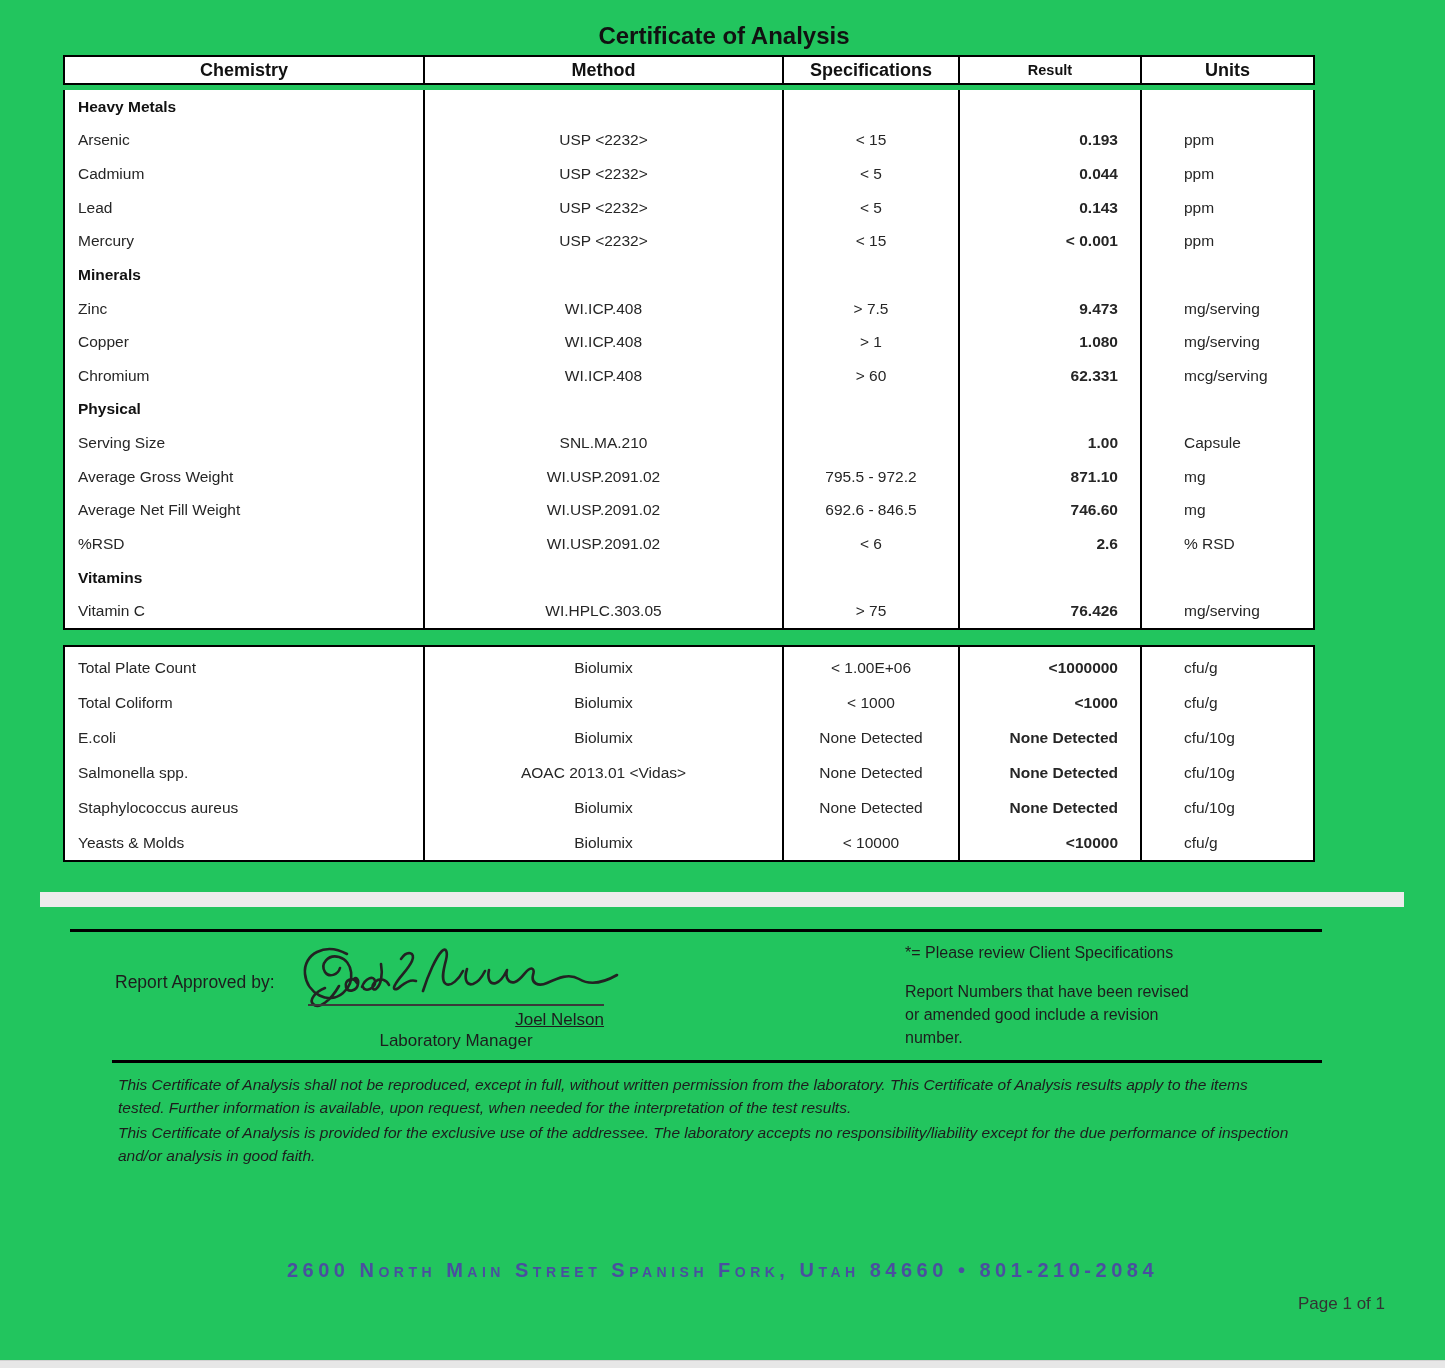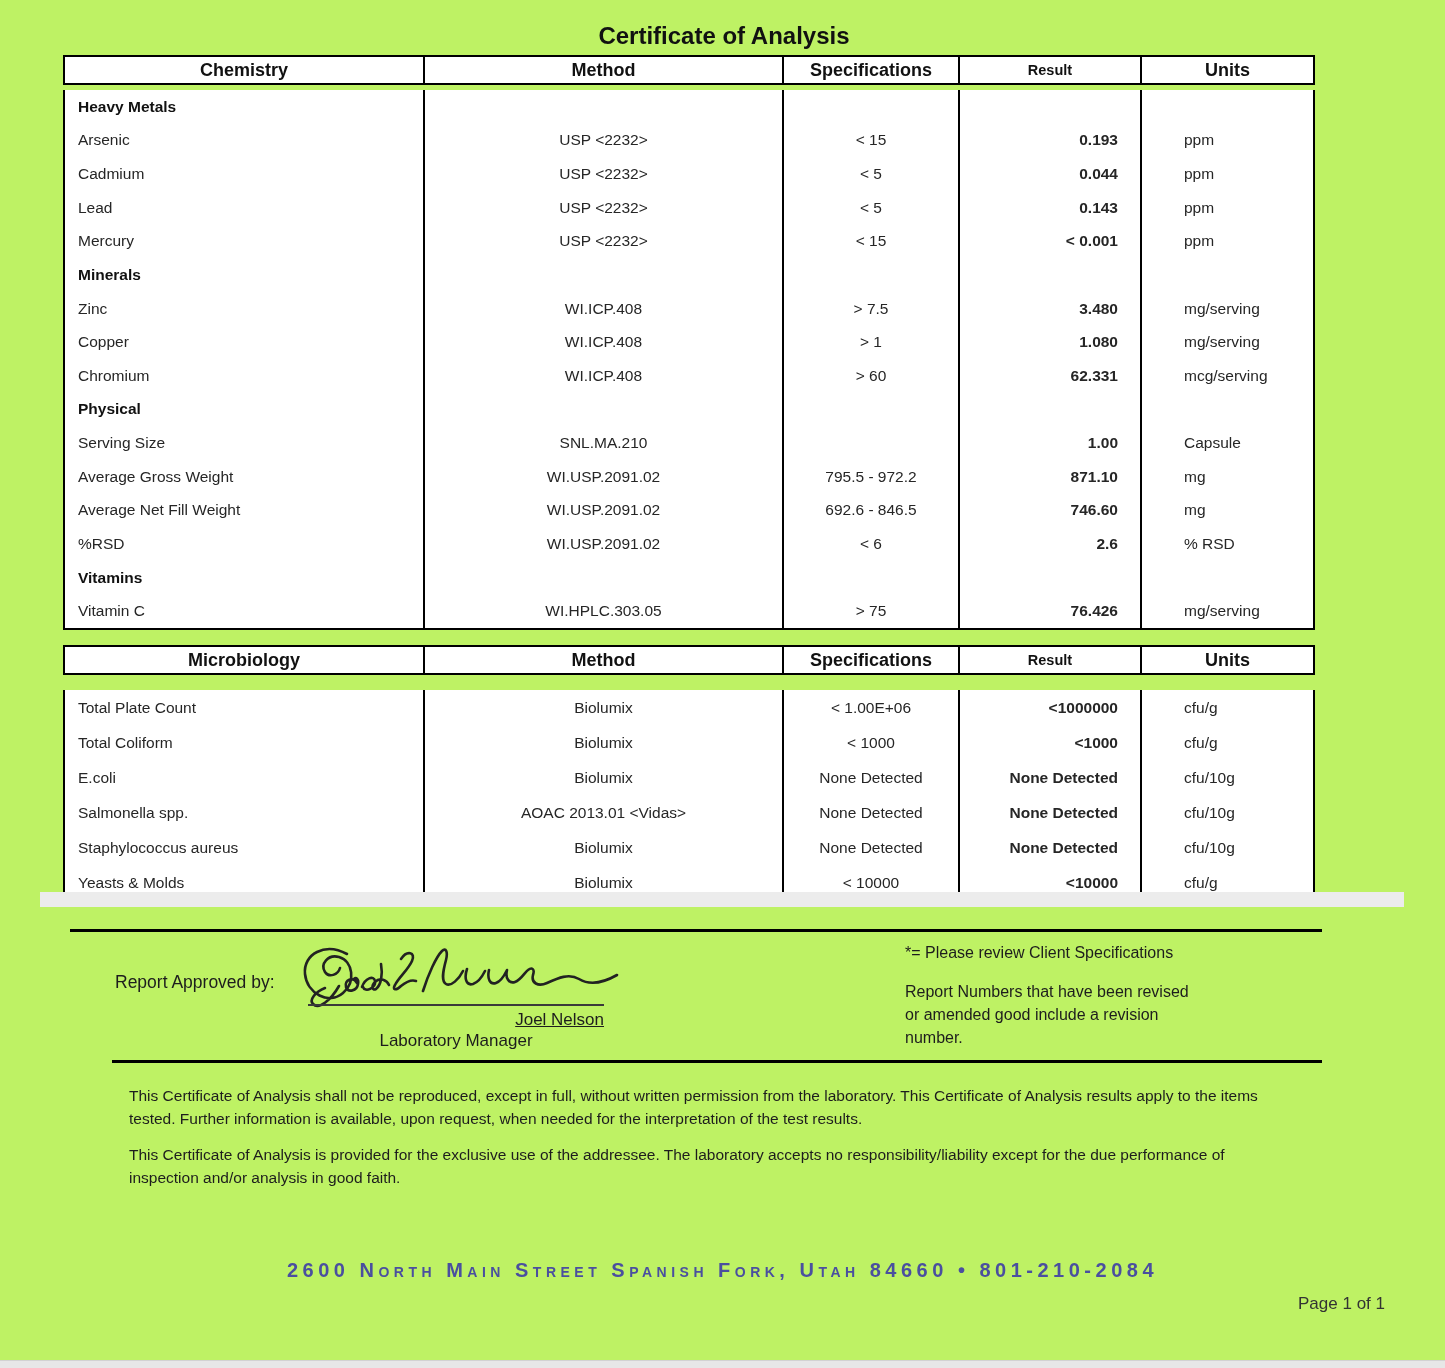--- a/index.html
+++ b/index.html
@@ -1,17 +1,17 @@
 <!DOCTYPE html>
 <html><head>
 <meta charset="utf-8">
 <style>
   html,body { margin:0; padding:0; background:#ffffff; }
   .page {
-    position:relative; width:1445px; height:1368px; background:#bef264;
+    position:relative; width:1445px; height:1368px; background:#22c55e;
     font-family:"Liberation Sans", sans-serif; color:#1f1f1f; overflow:hidden;
   }
   .title {
     position:absolute; left:63px; top:22px; width:1322px;
     text-align:center; font-size:24px; font-weight:600; color:#111;
   }
   
   .thead {
     position:absolute; left:63px; width:1252px; height:30px;
     display:flex; box-sizing:border-box; border:2px solid #000; background:#fff;
@@ -42,21 +42,21 @@
   .section { font-weight:bold; color:#111; }
   
   .rule { position:absolute; background:#000; }
   .approved-label { position:absolute; left:115px; top:972px; font-size:17.5px; color:#1d1d1d; }
   .sig-underline { position:absolute; left:308px; top:1004px; width:296px; height:2px; background:#3a3a3a; }
   .signer-name  { position:absolute; left:308px; top:1010px; width:296px; text-align:right; font-size:17px; color:#1d1d1d;text-decoration:underline; }
   .signer-title { position:absolute; left:308px; top:1031px; width:296px; text-align:center; font-size:17px; color:#1d1d1d; }
   .note-star { position:absolute; left:905px; top:944px; font-size:16px; color:#1d1d1d; }
   .note-rev  { position:absolute; left:905px; top:980px; width:300px; font-size:16px; line-height:23px; color:#1d1d1d; }
   .disclaimer { position:absolute; left:115px; top:1071px; width:1185px; font-size:15.5px; line-height:22.5px; color:#1d1d1d; }
-  .disclaimer p { margin:14px; }
+  .disclaimer p { margin:3px;font-style:italic; }
   
   .address {
     position:absolute; left:0; top:1259px; width:1445px; text-align:center;
     font-variant:small-caps; font-weight:bold; letter-spacing:4.5px;
     font-size:20px; color:#4a4f9f;
   }
   .pagenum { position:absolute; right:60px; top:1294px; font-size:17px; color:#333; }
   .gray-strip { position:absolute; left:40px; top:892px; width:1364px; height:15px; background:#ececec; }
   .bottom-edge { position:absolute; left:0; top:1360px; width:1445px; height:8px; background:#e7e7e7; border-top:1px solid #d2d2d2; }
   .sig-svg { position:absolute; left:295px; top:942px; }
@@ -115,21 +115,21 @@
         <div class="cell name w1 bcol section">Minerals</div>
         <div class="cell method w2 bcol"></div>
         <div class="cell spec w3 bcol"></div>
         <div class="cell result w4 bcol"></div>
         <div class="cell units w5"></div>
       </div>
       <div class="row">
         <div class="cell name w1 bcol">Zinc</div>
         <div class="cell method w2 bcol">WI.ICP.408</div>
         <div class="cell spec w3 bcol">&gt; 7.5</div>
-        <div class="cell result w4 bcol">3.480</div>
+        <div class="cell result w4 bcol">9.473</div>
         <div class="cell units w5">mg/serving</div>
       </div>
       <div class="row">
         <div class="cell name w1 bcol">Copper</div>
         <div class="cell method w2 bcol">WI.ICP.408</div>
         <div class="cell spec w3 bcol">&gt; 1</div>
         <div class="cell result w4 bcol">1.080</div>
         <div class="cell units w5">mg/serving</div>
       </div>
       <div class="row">
@@ -190,21 +190,21 @@
       </div>
     </div>
 
   <div class="thead" style="top:645px;">
     <div class="hc w1">Microbiology</div>
     <div class="hc w2">Method</div>
     <div class="hc w3">Specifications</div>
     <div class="hc w4 small">Result</div>
     <div class="hc w5">Units</div>
   </div>
-  <div class="tbody" style="top:690px;height:212px;">
+  <div class="tbody" style="top:650px;height:212px;">
       <div class="row">
         <div class="cell name w1 bcol">Total Plate Count</div>
         <div class="cell method w2 bcol">Biolumix</div>
         <div class="cell spec w3 bcol">&lt; 1.00E+06</div>
         <div class="cell result w4 bcol">&lt;1000000</div>
         <div class="cell units w5">cfu/g</div>
       </div>
       <div class="row">
         <div class="cell name w1 bcol">Total Coliform</div>
         <div class="cell method w2 bcol">Biolumix</div>

